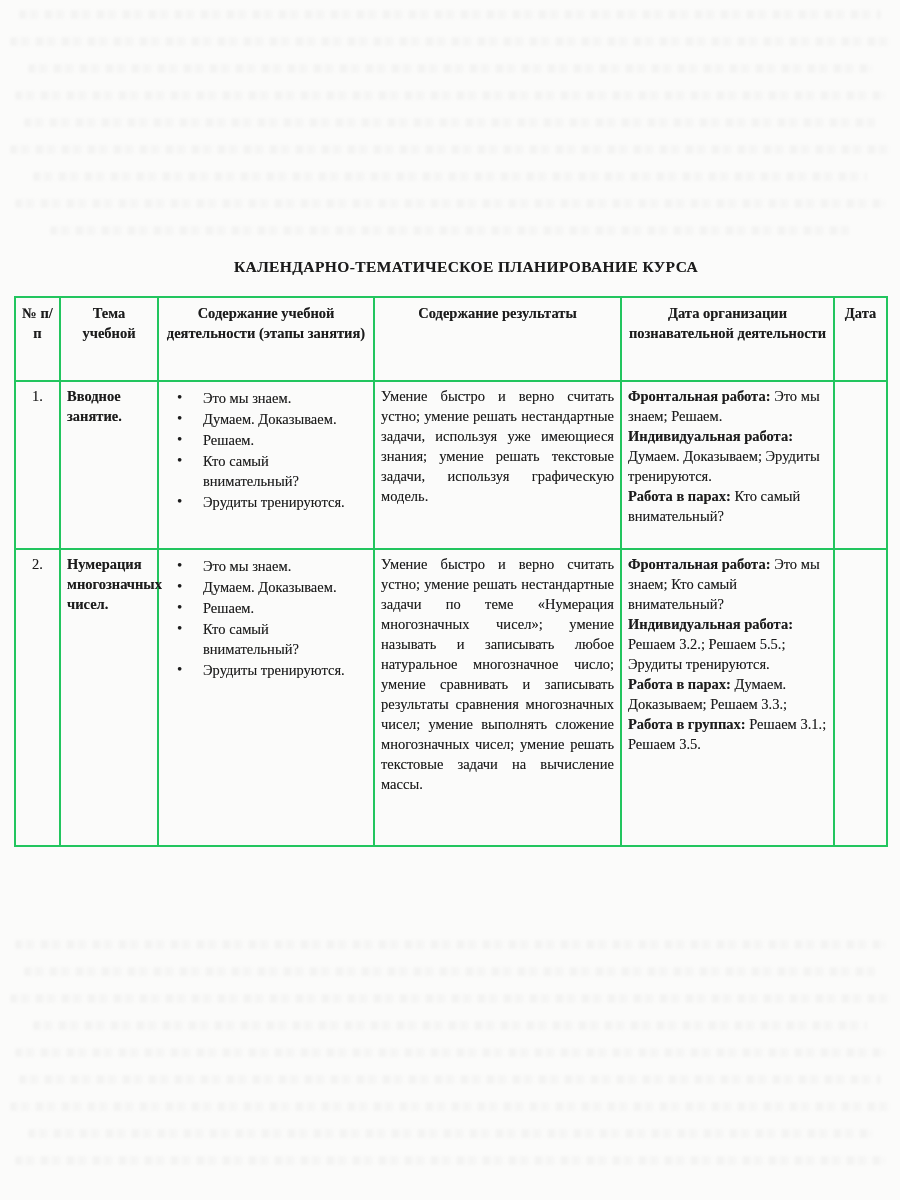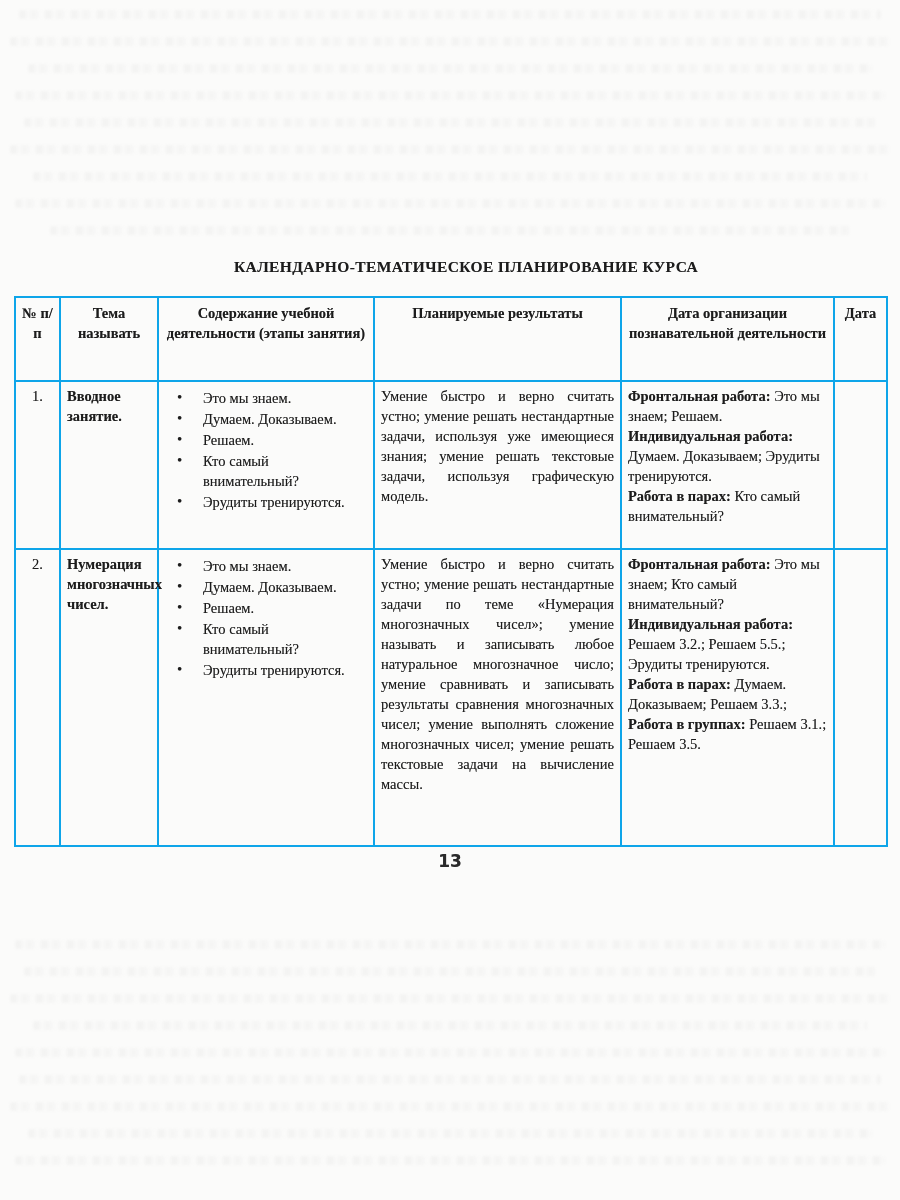--- a/index.html
+++ b/index.html
@@ -64,21 +64,21 @@
     line-height: 1.38;
   }
   table.plan col.c-num   { width: 45px; }
   table.plan col.c-topic { width: 98px; }
   table.plan col.c-cont  { width: 216px; }
   table.plan col.c-res   { width: 247px; }
   table.plan col.c-form  { width: 213px; }
   table.plan col.c-date  { width: 53px; }
 
   table.plan th, table.plan td {
-    border: 2px solid #0ea5e9;
+    border: 2px solid #22c55e;
     vertical-align: top;
     padding: 4px 6px;
   }
   table.plan th {
     font-weight: bold;
     text-align: center;
     padding: 5px 4px;
     height: 72px;
     vertical-align: top;
   }
@@ -151,23 +151,23 @@
       <col class="c-num">
         <col class="c-topic">
         <col class="c-cont">
       <col class="c-res">
         <col class="c-form">
         <col class="c-date">
     </colgroup>
     <thead>
       <tr>
         <th>№ п/п</th>
-        <th>Тема называть</th>
+        <th>Тема учебной</th>
         <th>Содержание учебной деятельности (этапы занятия)</th>
-        <th>Планируемые результаты</th>
+        <th>Содержание результаты</th>
         <th>Дата организации познавательной деятельности</th>
         <th>Дата</th>
       </tr>
     </thead>
     <tbody>
 
       <tr class="row-1">
         <td class="num-cell">1.</td>
         <td class="topic-cell">Вводное занятие.</td>
         <td class="content-cell">
@@ -205,21 +205,20 @@
           <div class="seg"><b>Фронтальная работа:</b> <span>Это мы знаем; Кто самый внимательный?</span></div>
           <div class="seg"><b>Индивидуальная работа:</b> <span>Решаем 3.2.; Решаем 5.5.; Эрудиты тренируются.</span></div>
           <div class="seg"><b>Работа в парах:</b> <span>Думаем. Доказываем; Решаем 3.3.;</span></div>
           <div class="seg"><b>Работа в группах:</b> <span>Решаем 3.1.; Решаем 3.5.</span></div>
         </td>
         <td class="date-cell"></td>
       </tr>
     </tbody>
   </table>
 
-  <div class="page-number">13</div>
 
   <div class="ghost ghost-bottom">
     <div class="gl" style="width:98%"></div>
     <div class="gl" style="width:96%"></div>
     <div class="gl" style="width:99%"></div>
     <div class="gl" style="width:94%"></div>
     <div class="gl" style="width:98%"></div>
     <div class="gl" style="width:97%"></div>
     <div class="gl" style="width:99%"></div>
     <div class="gl" style="width:95%"></div>

